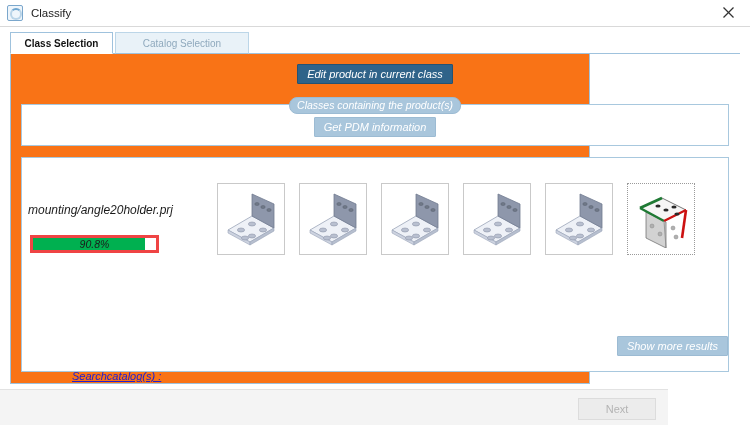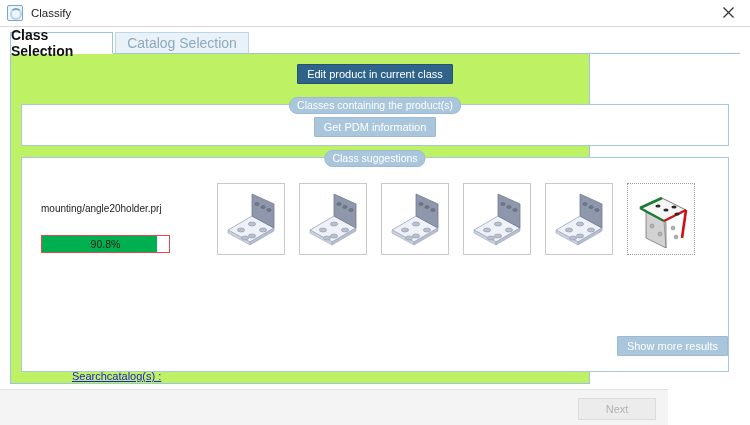--- a/index.html
+++ b/index.html
@@ -69,21 +69,21 @@
     width: 730px; height: 22px;
     display: flex;
     align-items: flex-end;
   }
   .tab {
     height: 22px;
     box-sizing: border-box;
     display: flex;
     align-items: center;
     justify-content: center;
-    font-size: 14px;
+    font-size: 10px;
     cursor: pointer;
     position: relative;
     z-index: 2;
   }
   .tab.active {
     width: 103px;
     background: #ffffff;
     border: 1px solid #9fc2dd;
     border-bottom: 1px solid #ffffff;
     font-weight: bold;
@@ -108,21 +108,22 @@
 
   
   .panel {
     position: absolute;
     left: 10px; top: 54px;
     width: 580px; height: 330px;
     box-sizing: border-box;
     border-left: 1px solid #9fc2dd;
     border-right: 1px solid #9fc2dd;
     border-bottom: 1px solid #9fc2dd;
-    background: #bef264;
+    background: #f97316;
+    font-style: italic;
   }
 
   
   .btn {
     display: inline-flex;
     align-items: center;
     justify-content: center;
     box-sizing: border-box;
     font-size: 11px;
     color: #ffffff;
@@ -186,31 +187,31 @@
     position: absolute;
     left: 0; top: 12px;
     width: 706px;
     display: flex;
     justify-content: center;
   }
 
   
   .prod-label {
     position: absolute;
-    left: 19px; top: 45px;
-    font-size: 10px;
+    left: 6px; top: 45px;
+    font-size: 12px;
     color: #1b1b1b;
     white-space: nowrap;
   }
   .progress {
     position: absolute;
-    left: 19px; top: 77px;
+    left: 8px; top: 77px;
     width: 129px; height: 18px;
     box-sizing: border-box;
-    border: 1px solid #ef4444;
+    border: 3px solid #ef4444;
     background: #ffffff;
   }
   .progress-fill {
     position: absolute;
     left: 0; top: 0; bottom: 0;
     background: #00b050;
   }
   .progress-text {
     position: absolute;
     left: 0; right: 0; top: 0; bottom: 0;
@@ -328,21 +329,20 @@
   <div class="group" id="group-classes">
     <div class="group-title">Classes containing the product(s)</div>
     <div class="pdm-wrap">
       <div class="btn btn-light">
         <span>Get PDM information</span>
       </div>
     </div>
   </div>
 
   <div class="group" id="group-suggestions">
-    <div class="group-title">Class suggestions</div>
 
     <div class="prod-label">mounting/angle20holder.prj</div>
 
     <div class="progress">
       <div class="progress-fill" id="progress-fill" style="width: 90.8%; background: rgb(0, 176, 80);"></div>
       <div class="progress-text">90.8%</div>
     </div>
 
     <div class="thumbs">
       <div class="thumb">

